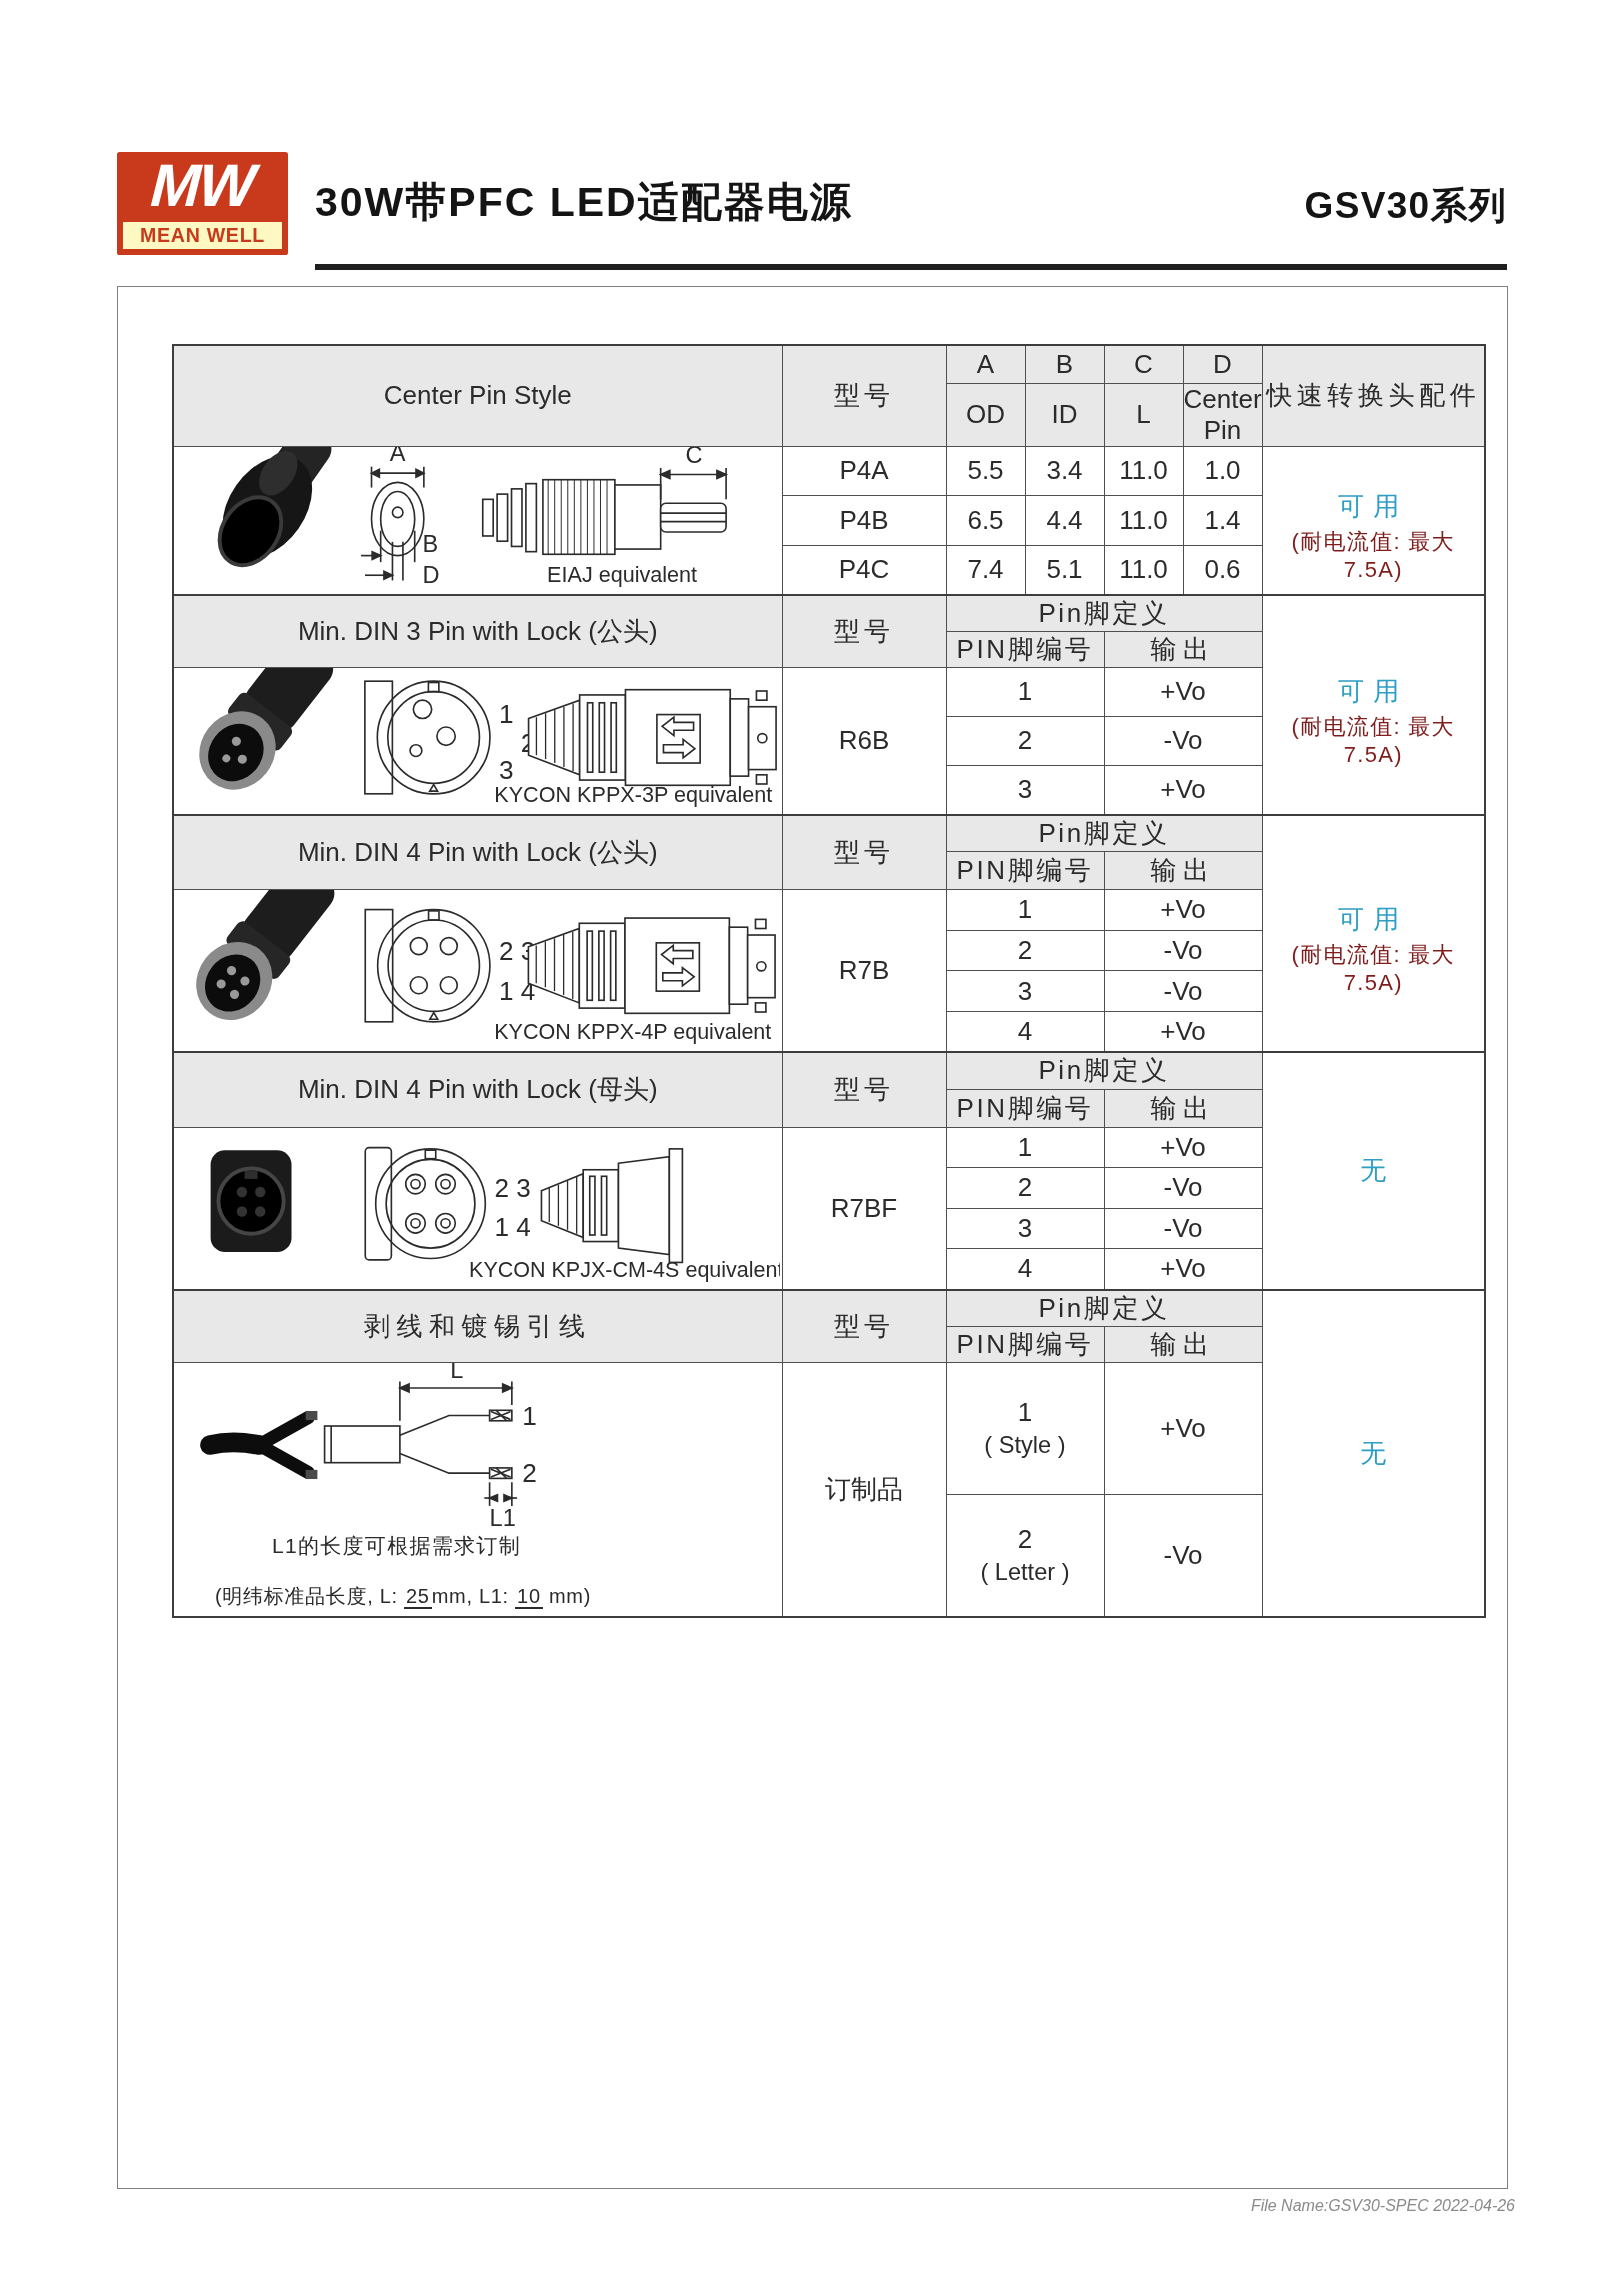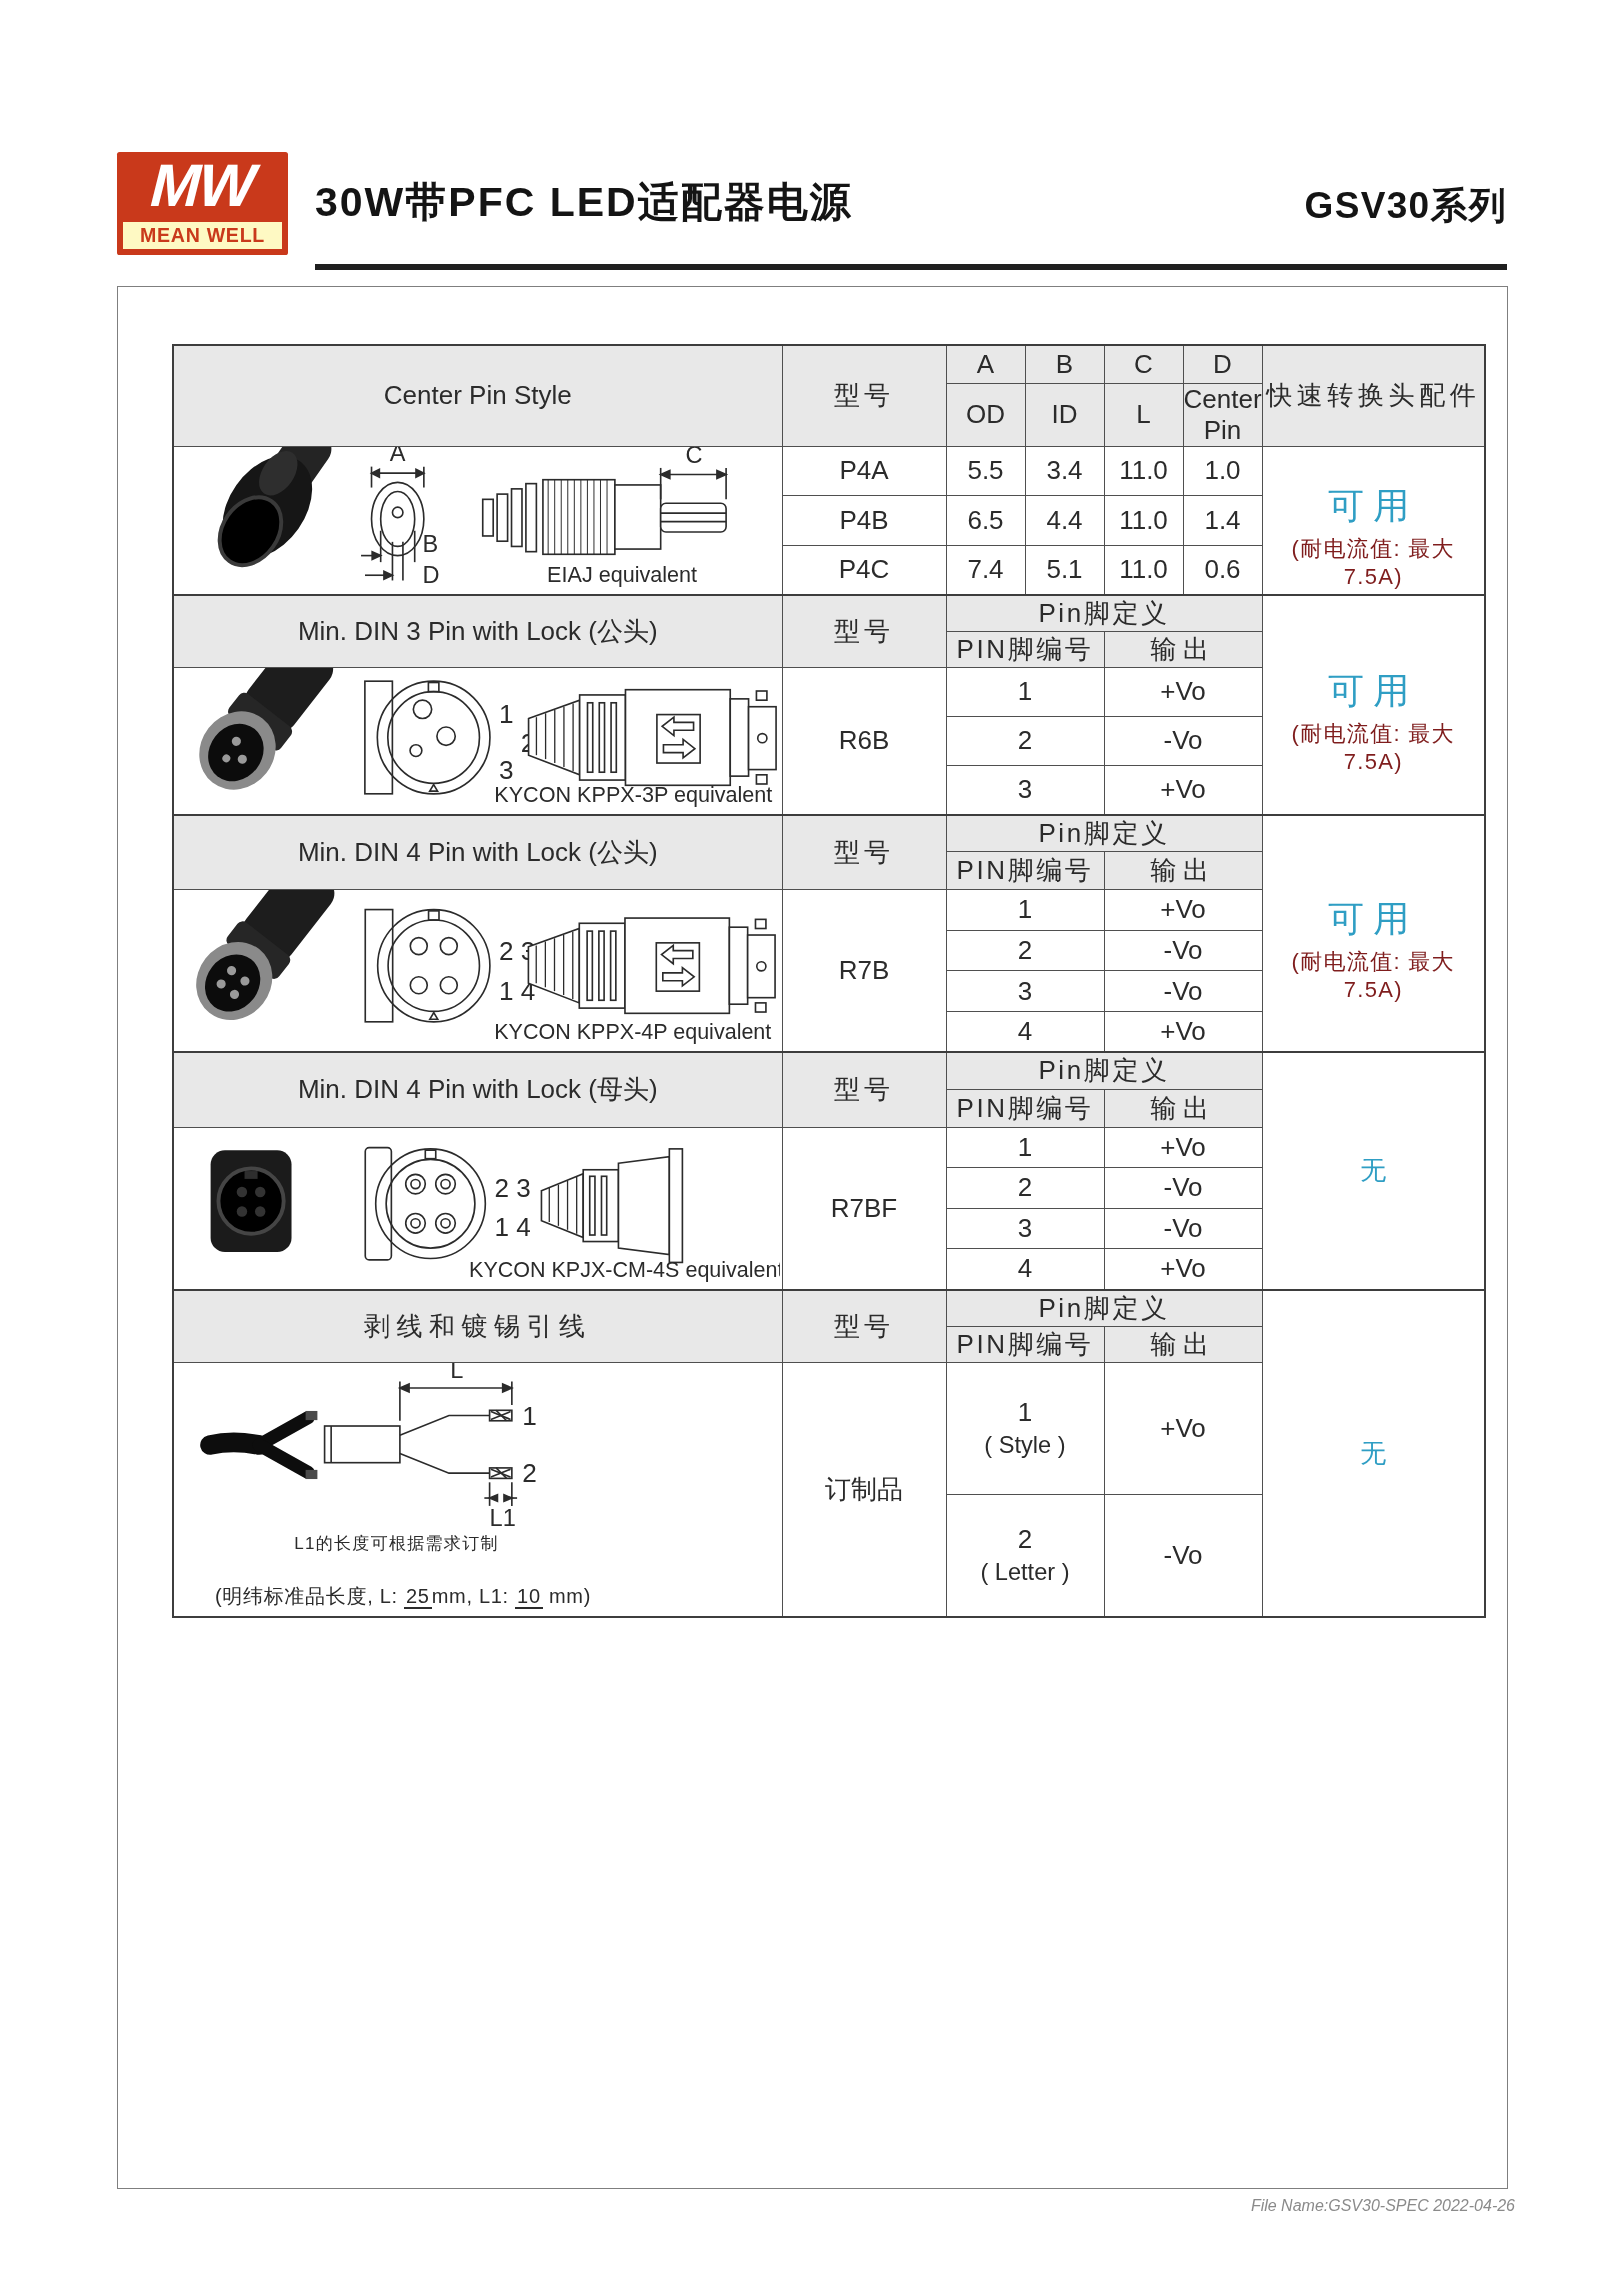--- a/index.html
+++ b/index.html
@@ -27,28 +27,28 @@
   tr.secrow td{border-top:2.6px solid #3d3d3d;}
   td.hdr{background:#e8e8e8;}
   td.title-cell{font-size:27.5px;}
   td.spaced{letter-spacing:6.5px;}
   td.model-label{letter-spacing:3.9px;}
   td.pindef{letter-spacing:2.6px;}
   td.out-label{letter-spacing:6.5px;}
   td.dim-sub-small{font-size:16.4px;}
   td.adapter-hdr{color:#2787bb;font-size:26px;letter-spacing:4.6px;}
   td.avail{color:#2f9ec4;}
-  .avail-main{font-size:36px;letter-spacing:9.2px;color:#2f9ec4;margin-top:32px;}
+  .avail-main{font-size:26px;letter-spacing:9.2px;color:#2f9ec4;margin-top:32px;}
   .avail-note{font-size:22px;margin-top:3px;color:#7f1d1d;letter-spacing:1.3px;}
   .avail-none{font-size:26px;color:#2f9ec4;}
   td.imgcell{position:relative;}
   .pin-two-line .l1{font-size:26px;}
   .pin-two-line .l2{font-size:23.6px;margin-top:3.9px;}
   
-  .s5-notes{position:absolute;left:13px;top:169px;width:419px;text-align:center;font-size:17px;color:#2b2b2b;letter-spacing:1.3px;}
+  .s5-notes{position:absolute;left:13px;top:169px;width:419px;text-align:center;font-size:21px;color:#2b2b2b;letter-spacing:1.3px;}
   .s5-notes2{position:absolute;left:0px;top:220px;width:458px;text-align:center;font-size:20px;color:#2b2b2b;letter-spacing:0.7px;}
   .u{border-bottom:2px solid #2b2b2b;padding:0 2px;}
   
   svg text{font-family:"Liberation Sans","DejaVu Sans",sans-serif;fill:#2b2b2b;}
   .cap{font-size:33px;}
   .dlab{font-size:36px;}
   .plab{font-size:40px;}
   
   .footer{position:absolute;right:108px;top:2197px;font-size:16px;font-style:italic;color:#8a8a8a;white-space:nowrap;}
 </style>

